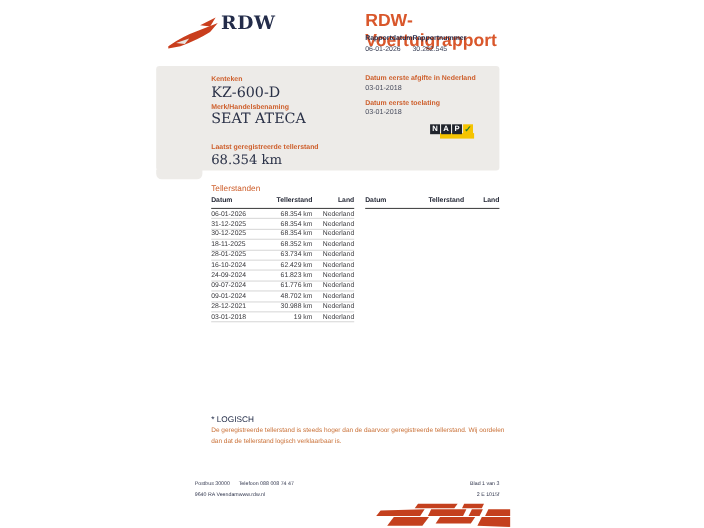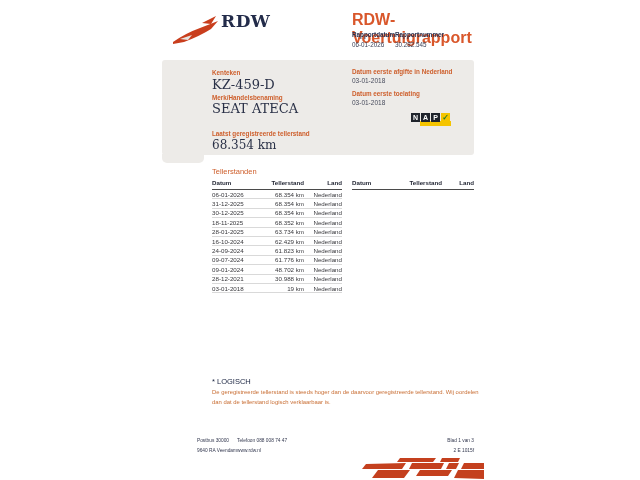--- a/index.html
+++ b/index.html
@@ -1,18 +1,18 @@
 <!DOCTYPE html>
 <html><head>
 <meta charset="utf-8">
 <style>
   * { margin:0; padding:0; box-sizing:border-box; }
   html,body { width:640px; height:480px; background:#ffffff; overflow:hidden;
               font-family:"Liberation Sans", sans-serif; }
-  .page { position:absolute; left:160px; top:0; width:324px; height:452px; background:#fff; }
+  .page { position:absolute; left:140px; top:0; width:324px; height:452px; background:#fff; }
   .abs { position:absolute; }
 
   
   .logo-icon { left:12px; top:15px; width:48px; height:30px; }
   .wordmark { left:61px; top:11px; font-family:"DejaVu Serif", serif; font-weight:600;
               font-size:17px; color:#232C4A; letter-spacing:.5px; }
   .doc-title { left:192px; top:11px; font-weight:bold; font-size:16px; color:#D9572B; }
   .meta { left:192px; top:31px; display:flex; }
   .meta-col { margin-right:10px; }
   .meta-col:first-child { width:43px; margin-right:0; }
@@ -87,21 +87,21 @@
     <div class="meta-col">
       <div class="meta-label">Rapportnummer</div>
       <div class="meta-value">30.282.545</div>
     </div>
   </div>
 
   <div class="abs summary-box"></div>
   <div class="abs summary-tab"></div>
 
   <div class="abs olabel kenteken-label">Kenteken</div>
-  <div class="abs serif-val kenteken-value">KZ-459-D</div>
+  <div class="abs serif-val kenteken-value">KZ-600-D</div>
   <div class="abs olabel merk-label">Merk/Handelsbenaming</div>
   <div class="abs serif-val merk-value">SEAT ATECA</div>
   <div class="abs olabel teller-label">Laatst geregistreerde tellerstand</div>
   <div class="abs serif-val teller-value">68.354 km</div>
 
   <div class="abs olabel afgifte-label">Datum eerste afgifte in Nederland</div>
   <div class="abs afgifte-value">03-01-2018</div>
   <div class="abs olabel toelating-label">Datum eerste toelating</div>
   <div class="abs toelating-value">03-01-2018</div>
 

